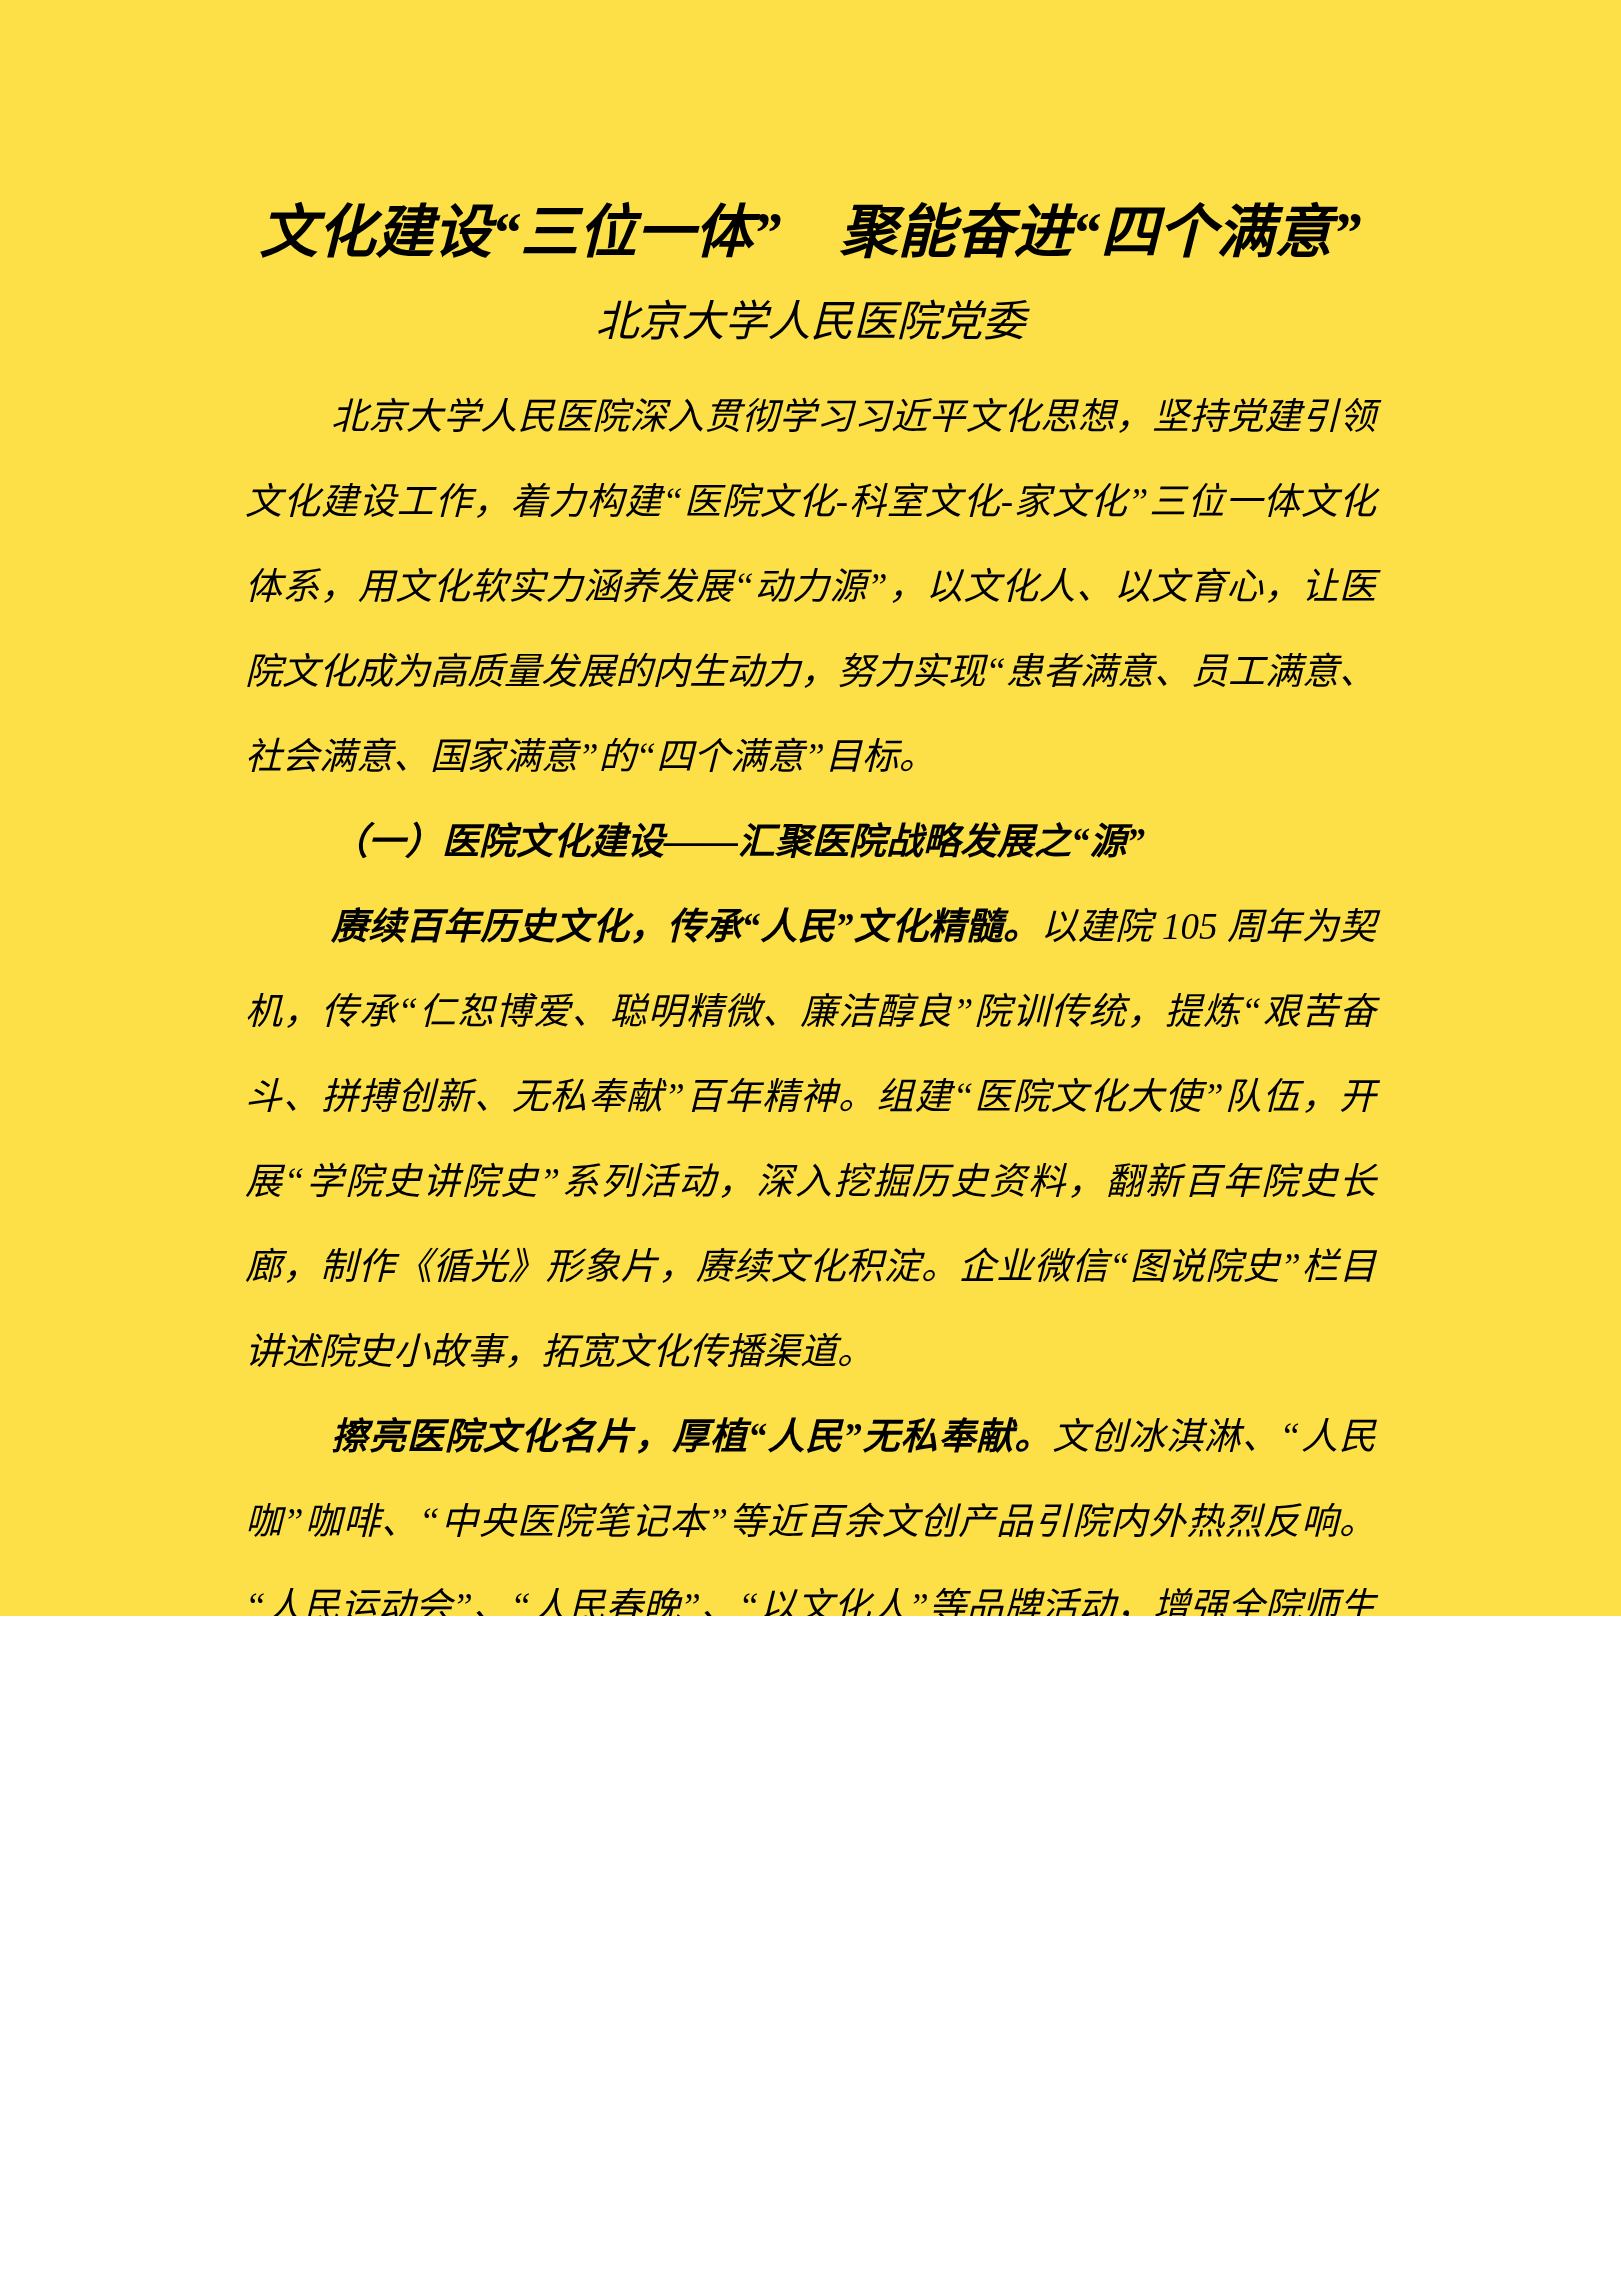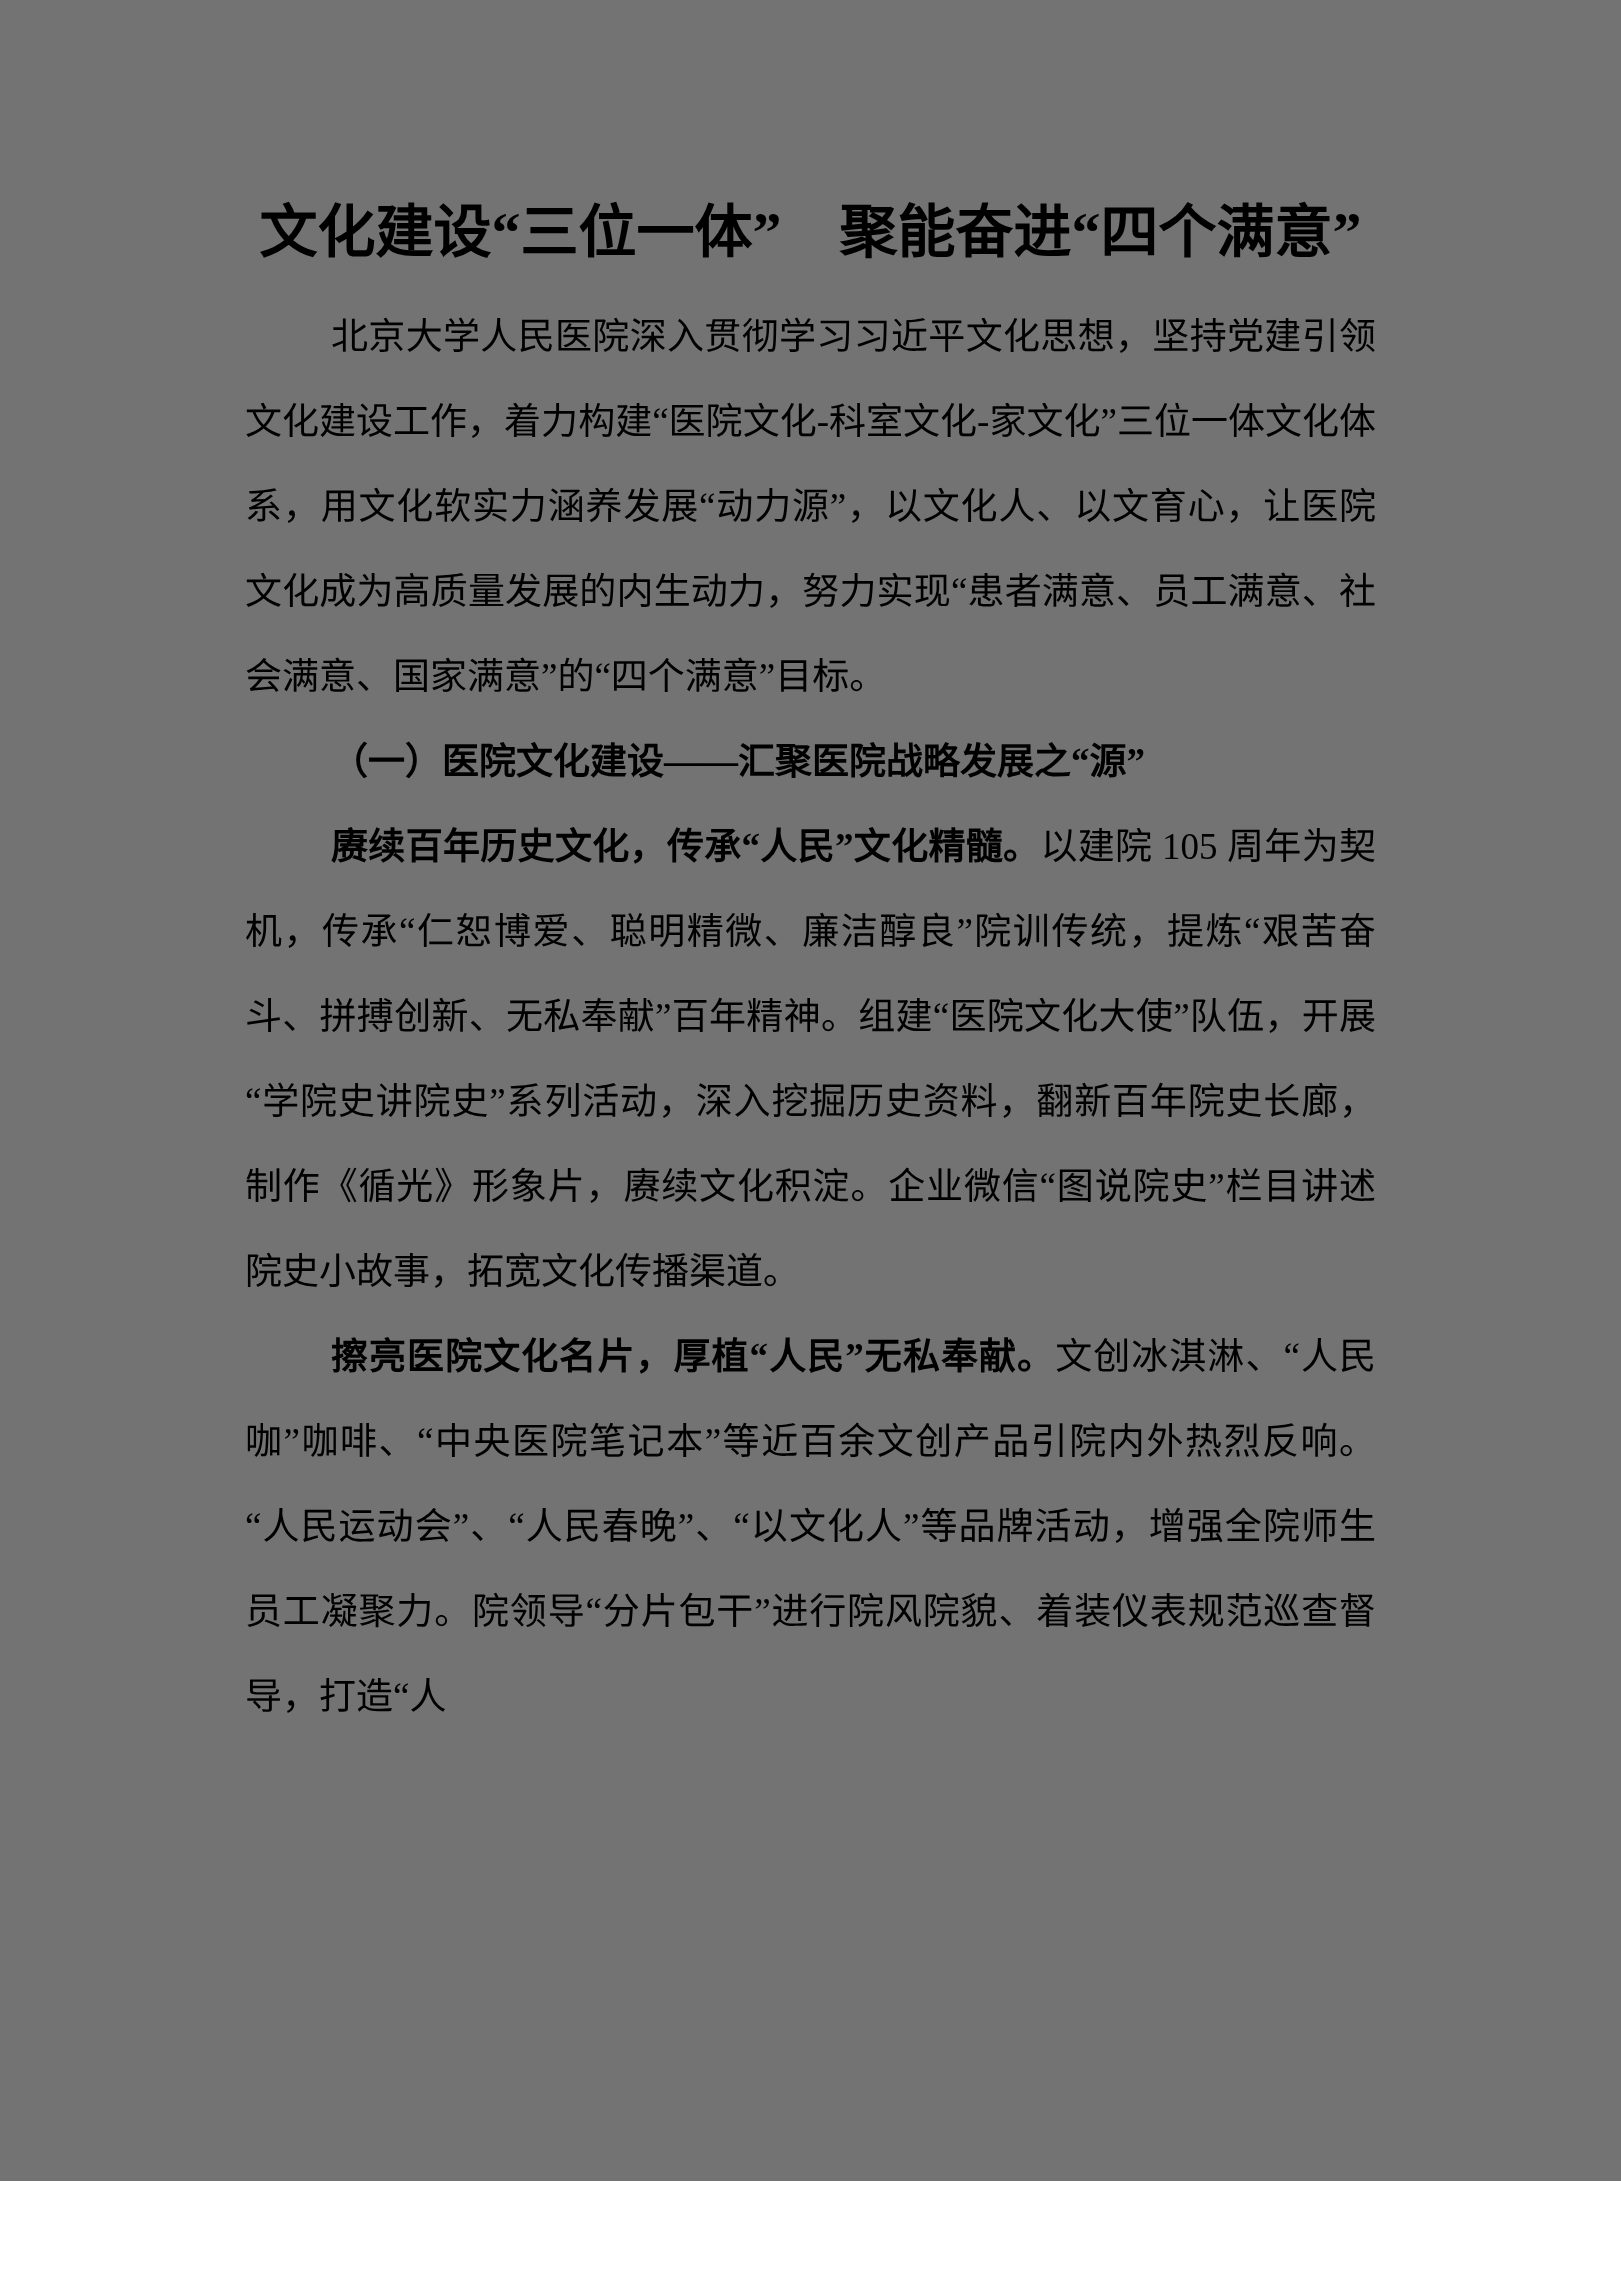--- a/index.html
+++ b/index.html
@@ -3,25 +3,26 @@
 <meta charset="utf-8">
 <style>
   html, body {
     margin: 0;
     padding: 0;
     background: #ffffff;
   }
   .page {
     position: relative;
     width: 1621px;
-    height: 2181px;
-    background: #737373;
+    height: 1616px;
+    background: #fde047;
     color: #000000;
     overflow: hidden;
     font-family: "Liberation Serif", "DejaVu Serif", serif;
+    font-style: italic;
   }
   .content {
     margin: 0 245px;
     width: 1131px;
   }
   .doc-title {
     padding-top: 199px;
     font-size: 58px;
     line-height: 67px;
     font-weight: bold;
@@ -57,20 +58,21 @@
   }
 </style>
 </head>
 <body>
 
 <div class="page">
   <div class="content">
 
     <div class="doc-title">文化建设“三位一体”　聚能奋进“四个满意”</div>
 
+    <div class="doc-byline">北京大学人民医院党委</div>
 
     <div class="doc-body">
 
       <p>北京大学人民医院深入贯彻学习习近平文化思想，坚持党建引领文化建设工作，着力构建“医院文化-科室文化-家文化”三位一体文化体系，用文化软实力涵养发展“动力源”，以文化人、以文育心，让医院文化成为高质量发展的内生动力，努力实现“患者满意、员工满意、社会满意、国家满意”的“四个满意”目标。</p>
 
 
       <p class="heading">（一）医院文化建设——汇聚医院战略发展之“源”</p>
 
       <p><span class="lead-bold">赓续百年历史文化，传承“人民”文化精髓。</span><span>以建院 105 周年为契机，传承“仁恕博爱、聪明精微、廉洁醇良”院训传统，提炼“艰苦奋斗、拼搏创新、无私奉献”百年精神。组建“医院文化大使”队伍，开展“学院史讲院史”系列活动，深入挖掘历史资料，翻新百年院史长廊，制作《循光》形象片，赓续文化积淀。企业微信“图说院史”栏目讲述院史小故事，拓宽文化传播渠道。</span></p>
 

